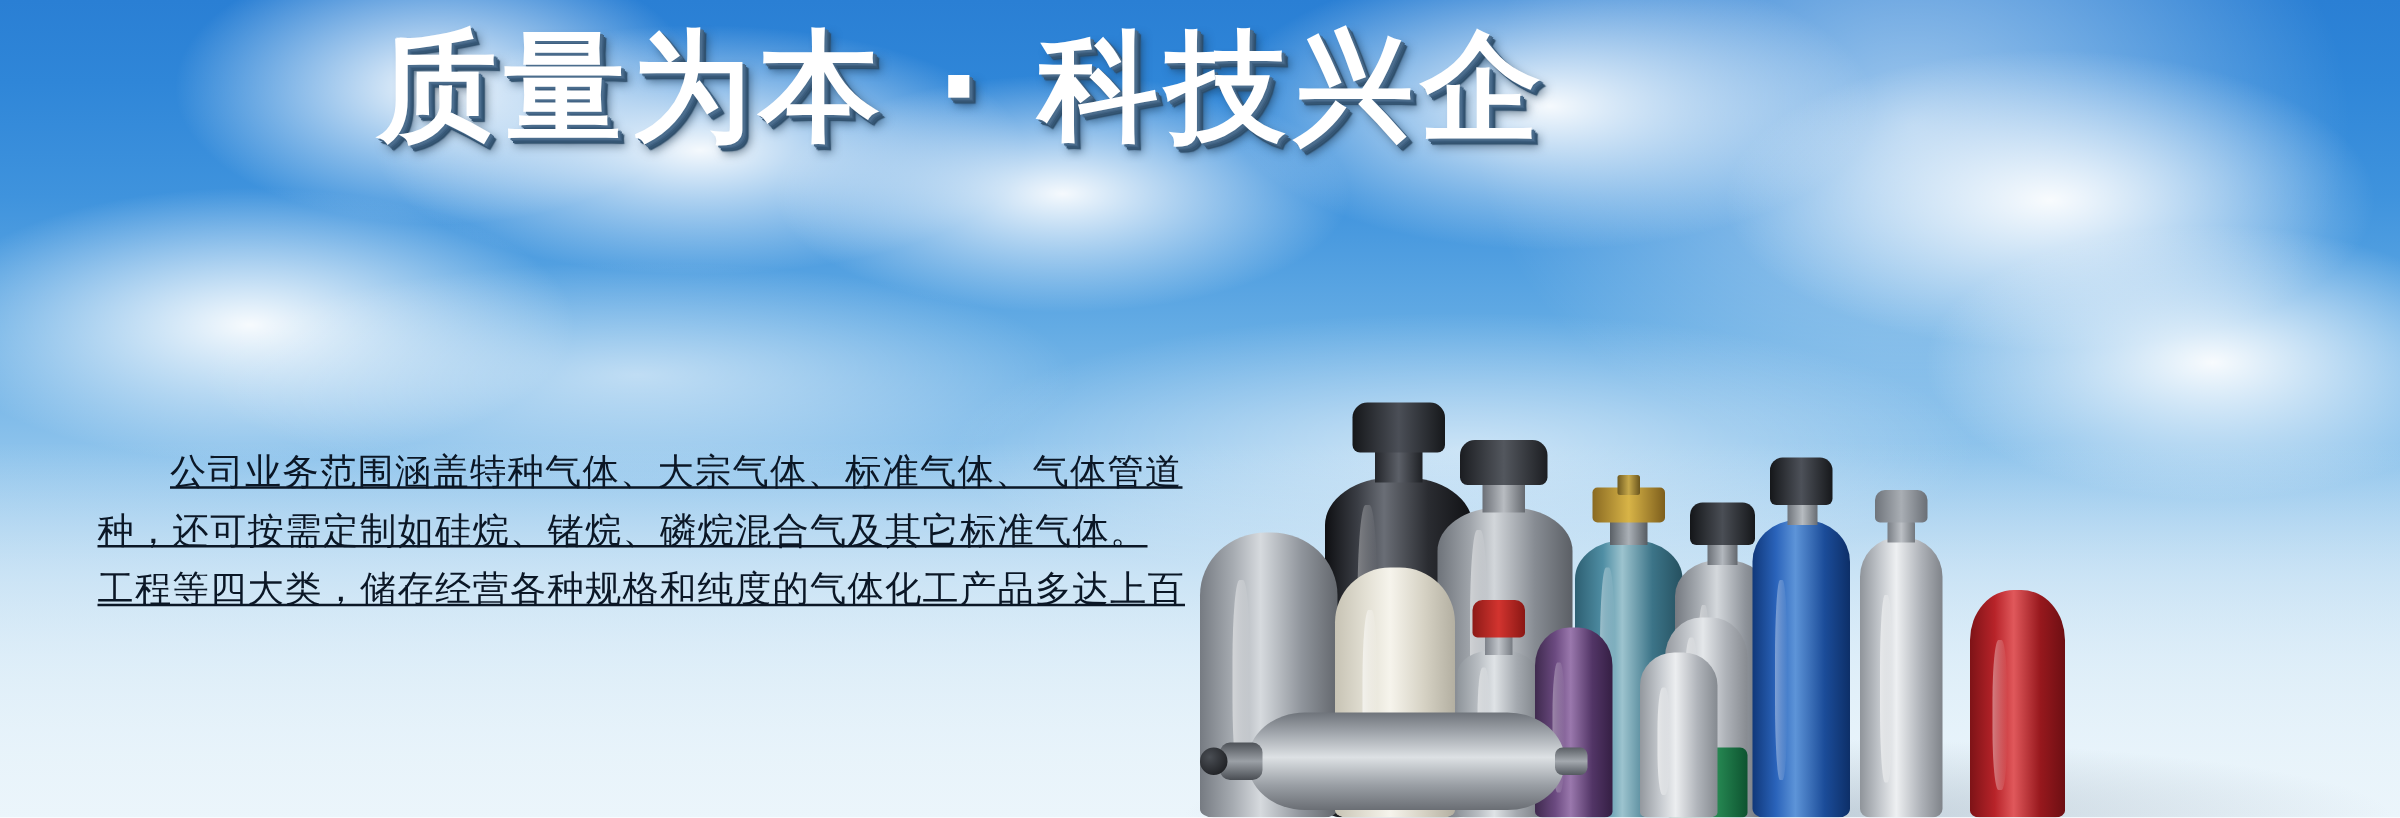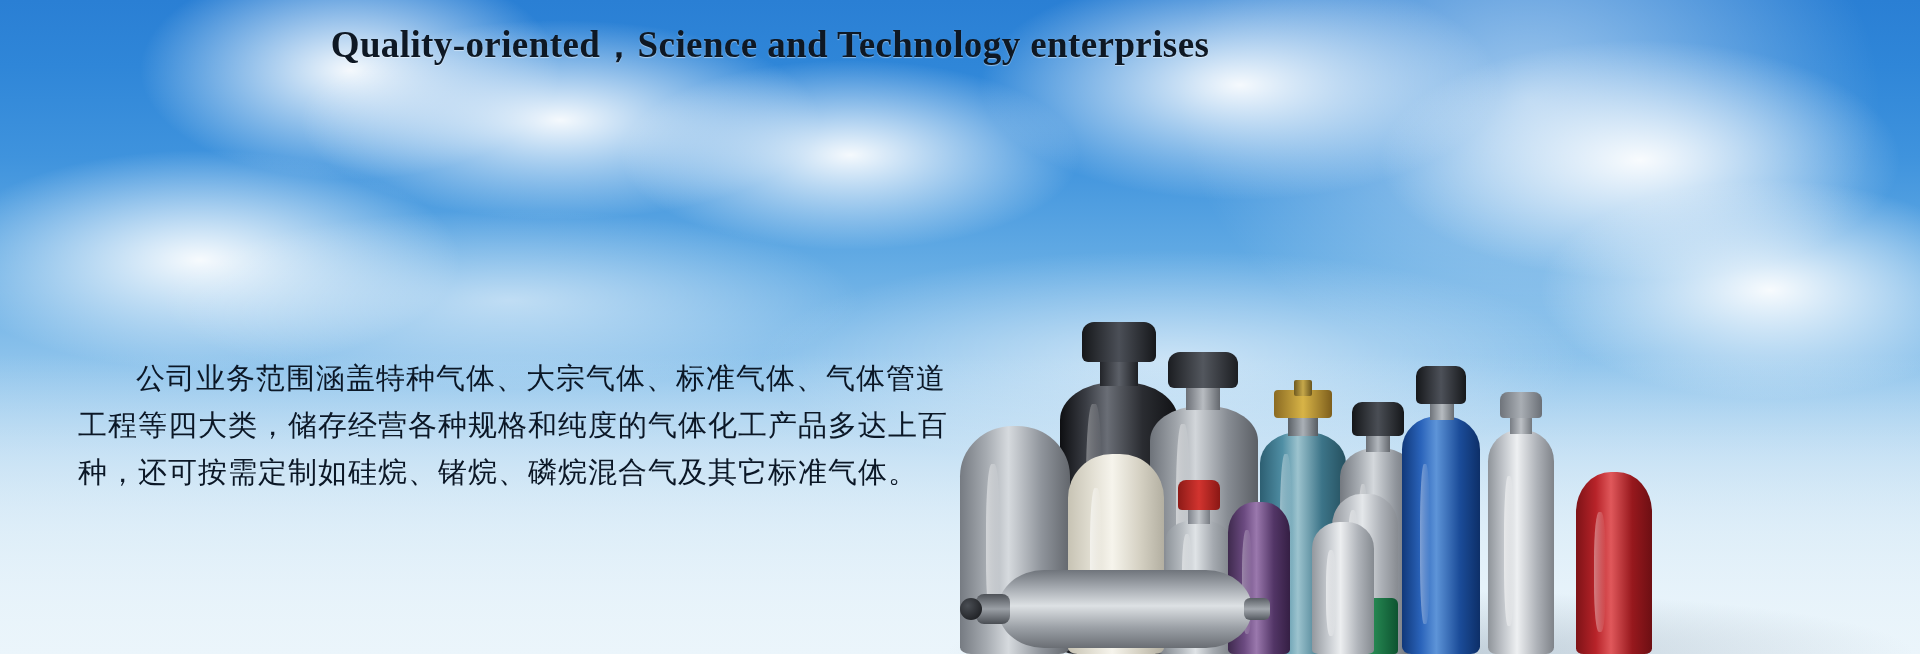--- a/index.html
+++ b/index.html
@@ -111,20 +111,21 @@
   #paragraph {
     position: absolute;
     left: 78px;
     top: 355px;
     width: 790px;
     font-family: "Liberation Serif", "DejaVu Serif", serif;
     font-size: 29px;
     line-height: 1.62;
     color: #0b1726;
     letter-spacing: 1px;
+    text-decoration: underline;
   }
   #paragraph .pline { white-space: nowrap; }
   #paragraph .indent { padding-left: 58px; }
 
   
   #cylinders {
     position: absolute;
     left: 940px;
     top: 150px;
     width: 980px;
@@ -174,28 +175,28 @@
   <div class="cloud" style="left:620px; top:60px; width:460px; height:190px;"></div>
   <div class="cloud" style="left:-60px; top:150px; width:520px; height:220px;"></div>
   <div class="cloud" style="left:980px; top:-30px; width:520px; height:230px;"></div>
   <div class="cloud" style="left:1380px; top:40px; width:520px; height:240px;"></div>
   <div class="cloud" style="left:1540px; top:180px; width:460px; height:220px;"></div>
   <div class="haze" style="left:160px; top:210px; width:700px; height:180px;"></div>
   <div class="haze" style="left:760px; top:250px; width:820px; height:220px;"></div>
   <div id="bottom-haze"></div>
 
   <div id="headline-block">
-    <div id="headline-en">Quality-oriented，Science and Technology enterprises</div>
+    <div id="headline-cn">质量为本 · 科技兴企</div>
   </div>
 
 
   <div id="paragraph">
     <div class="pline indent">公司业务范围涵盖特种气体、大宗气体、标准气体、气体管道</div>
+    <div class="pline">种，还可按需定制如硅烷、锗烷、磷烷混合气及其它标准气体。</div>
     <div class="pline">工程等四大类，储存经营各种规格和纯度的气体化工产品多达上百</div>
-    <div class="pline">种，还可按需定制如硅烷、锗烷、磷烷混合气及其它标准气体。</div>
   </div>
 
   <div id="cylinders">
     <div class="shadow-floor"></div>
 
     <div class="cyl" style="left:120px; width:118px; height:330px;">
       <div class="body" style="height:272px; background:linear-gradient(to right,#0e0f12 0%,#3a3d44 22%,#6a6e76 40%,#2a2c31 70%,#101114 100%);"></div>
       <div class="neck" style="left:40px; bottom:268px; width:38px; height:30px; background:linear-gradient(to right,#23252a,#5c6068,#1d1f23);"></div>
       <div class="cap" style="left:22px; bottom:292px; width:74px; height:40px; background:linear-gradient(to right,#15171a,#4b4f57,#16181b); border-radius:12px 12px 6px 6px;"></div>
       <div class="hl" style="left:26px; bottom:60px; width:16px; height:190px; background:linear-gradient(to right, rgba(255,255,255,0.35), rgba(255,255,255,0));"></div>

